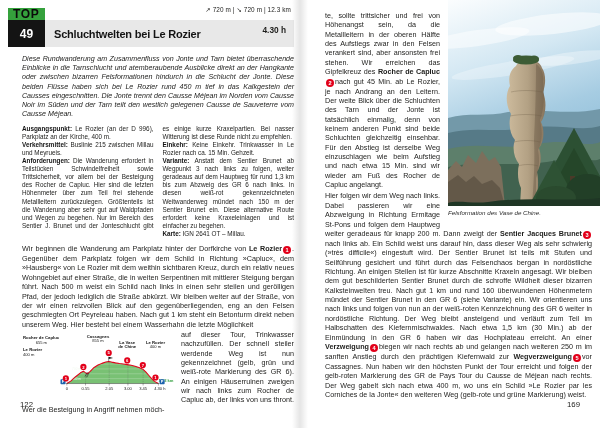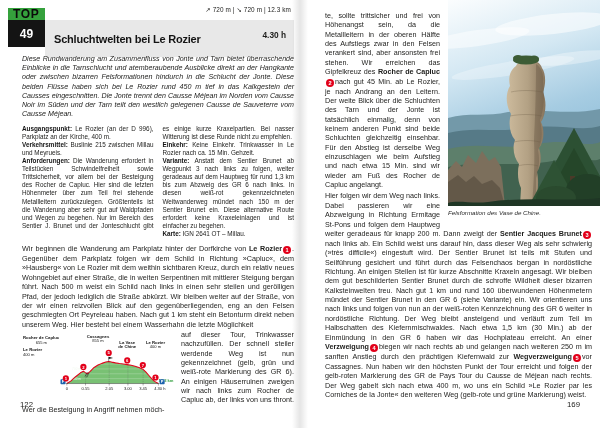--- a/index.html
+++ b/index.html
@@ -11,21 +11,21 @@
   .gutter { position:absolute; left:292px; top:0; width:16px; height:428px; z-index:6;
             background:linear-gradient(to right, rgba(0,0,0,0) 0%, rgba(0,0,0,0.10) 50%, rgba(0,0,0,0) 100%); pointer-events:none; }
 
   
   .hdr { position:absolute; left:8px; top:0; right:6px; height:50px; }
   .stats { position:absolute; right:3px; top:6px; font-size:6.4px; color:#1d1d1b; letter-spacing:.1px; }
   .top-badge { position:absolute; left:0; top:8px; width:37px; height:12px; background:#35a13c; color:#0b0b0b;
                font-size:12px; font-weight:bold; display:flex; align-items:center; padding-left:5px; letter-spacing:.6px; }
   .num-box { position:absolute; left:0; top:20px; width:37px; height:27px; background:#141414; color:#fff;
              font-size:12px; font-weight:bold; display:flex; align-items:center; justify-content:center; }
-  .title-bar { position:absolute; left:37px; top:20px; right:0; height:37px; background:#e8e8e8; display:flex; align-items:center; }
+  .title-bar { position:absolute; left:37px; top:20px; right:0; height:27px; background:#e8e8e8; display:flex; align-items:center; }
   .title { font-size:11px; font-weight:bold; color:#141414; padding-left:9px; letter-spacing:-.2px; }
   .duration { margin-left:auto; padding-right:8px; padding-bottom:8px; font-size:8.3px; font-weight:bold; }
 
   .lcontent { position:absolute; left:22px; top:55px; width:272px; }
   h2.ih { font-size:7.5px; margin-bottom:2px; color:#141414; }
   p.intro { font-size:7.1px; font-style:italic; line-height:1.3; text-align:justify; hyphens:auto; margin-bottom:5px; }
   .info { column-count:2; column-gap:9px; font-size:6.35px; line-height:1.28; text-align:justify; hyphens:auto; margin-bottom:6px; }
   .info p { margin:0; }
   .info b { color:#141414; }
   p.body, .bodywrap { font-size:7.2px; line-height:1.3; text-align:justify; hyphens:auto; }

